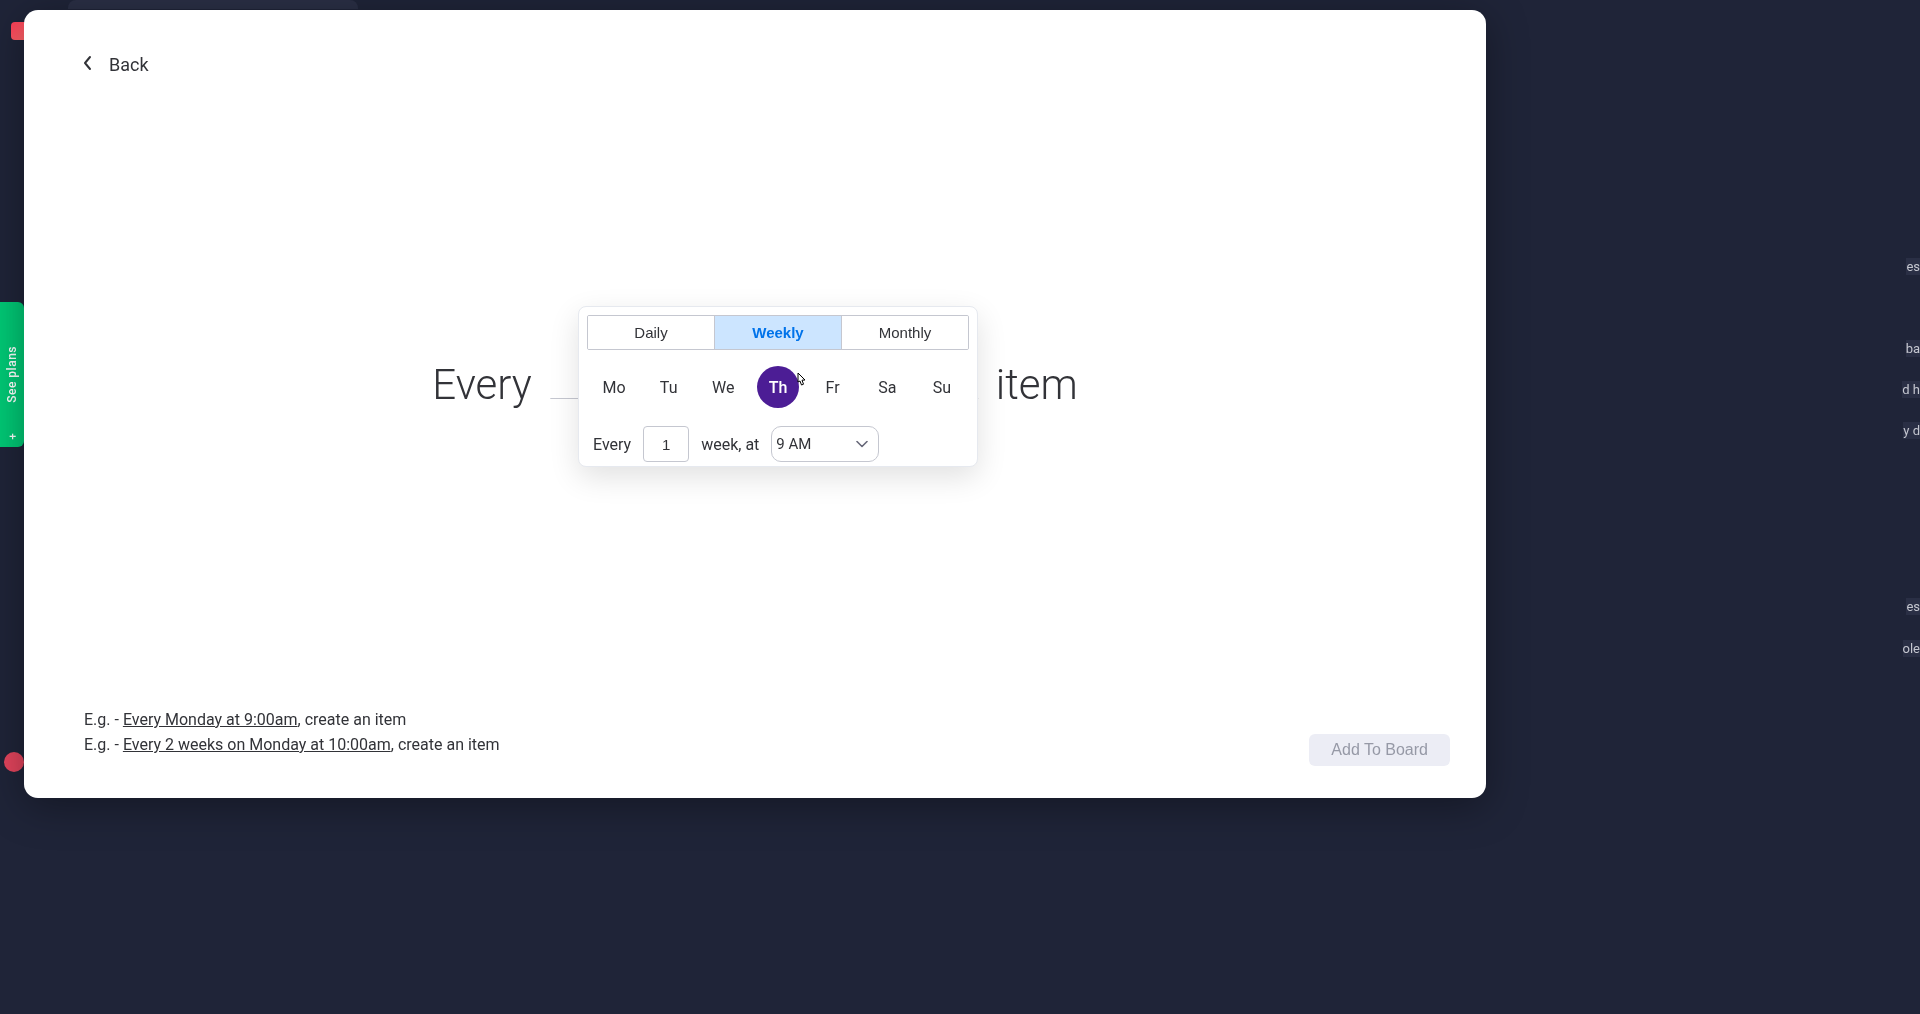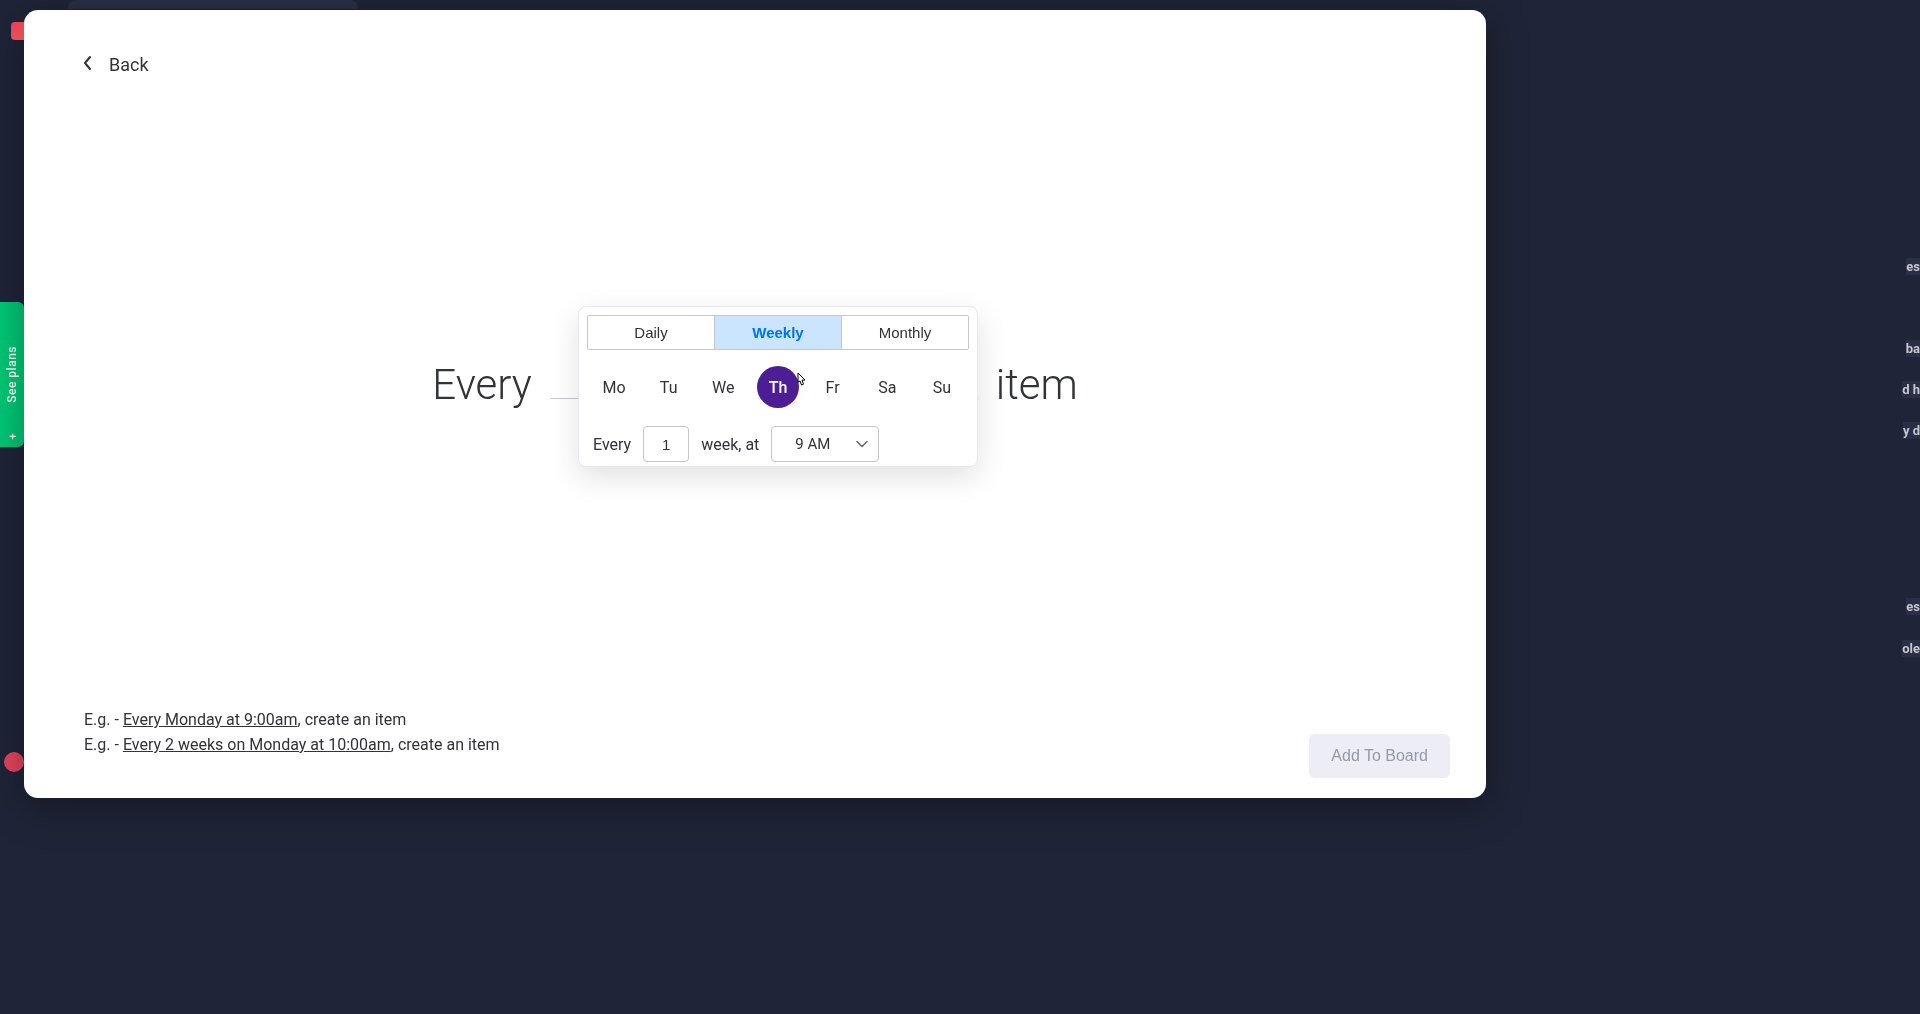--- a/index.html
+++ b/index.html
@@ -176,22 +176,22 @@
     border: 1px solid #c5c7d0;
     border-radius: 4px;
     text-align: center;
     font-size: 15px;
     color:#323338;
   }
   .time-select {
     height: 36px;
     min-width: 108px;
     border: 1px solid #c5c7d0;
-    border-radius: 4px;
-    padding: 0 34px 0 23px;
+    border-radius: 10px;
+    padding: 0 34px 0 4px;
     font-size: 15px;
     display: flex; align-items: center;
     position: relative;
     cursor: pointer;
     color:#323338;
   }
   .time-select .chev-down {
     position: absolute; right: 10px; top: 50%; transform: translateY(-50%);
     color:#676879; font-size: 13px;
   }
@@ -209,39 +209,38 @@
     display: flex; flex-direction: column; gap: 6px;
     font-size: 16px;
     color: #323338;
   }
   .examples .eg-line .u { text-decoration: underline; }
 
   
   .add-btn {
     position: absolute;
     right: 36px; top: 724px;
-    height: 44px;
+    height: 32px;
     padding: 0 22px;
     background: #ecedf5;
     color: #9699a6;
     border: none;
     border-radius: 6px;
     font-size: 16px;
     cursor: not-allowed;
   }
 
   
   .bg-frag {
     position: absolute;
     right: 0;
     color: #c5c7d0;
     font-size: 13px;
     background: #2a2f45;
     padding: 1px 0;
-    font-weight: bold;
   }
 </style>
 </head>
 <body>
 
 <div class="bg-layer">
   <div class="bg-top-tab"></div>
   <div class="bg-logo"></div>
   <div class="see-plans">
     <span>See plans</span>

